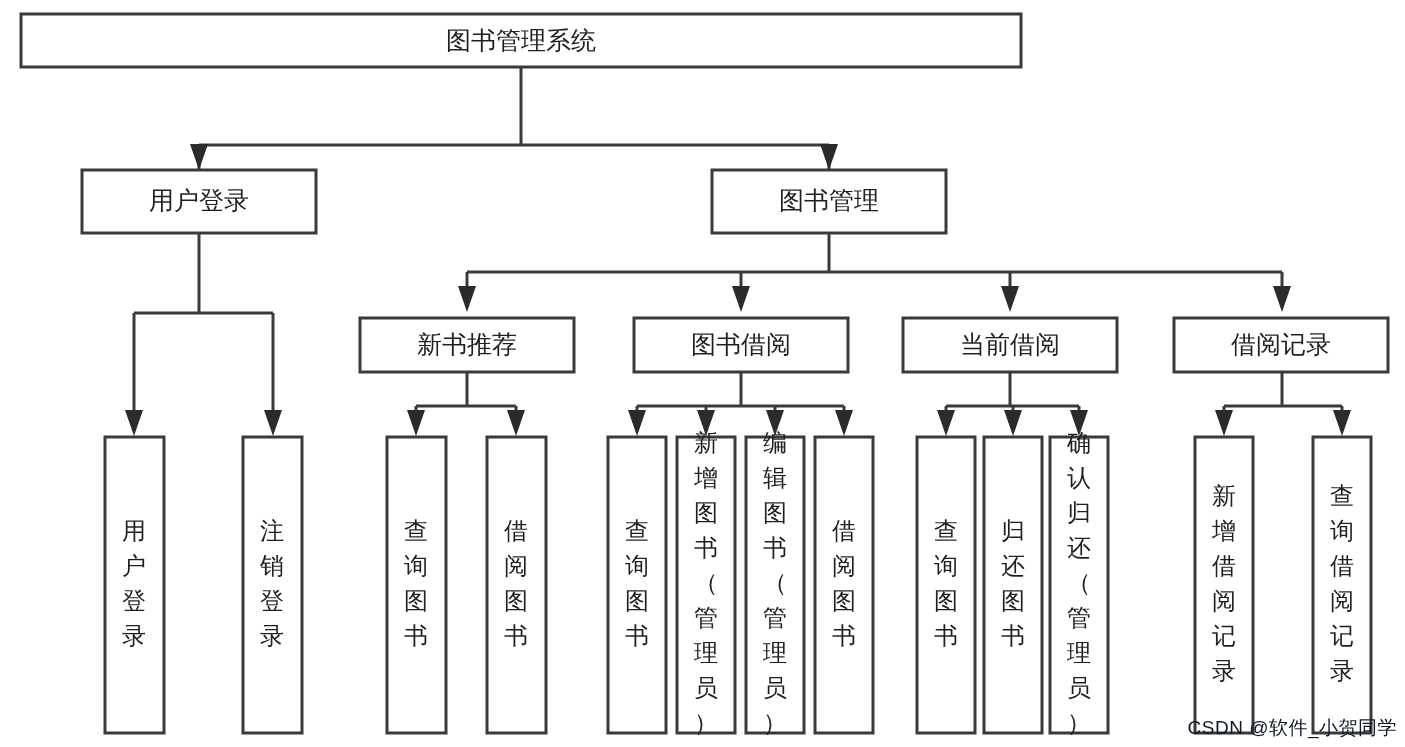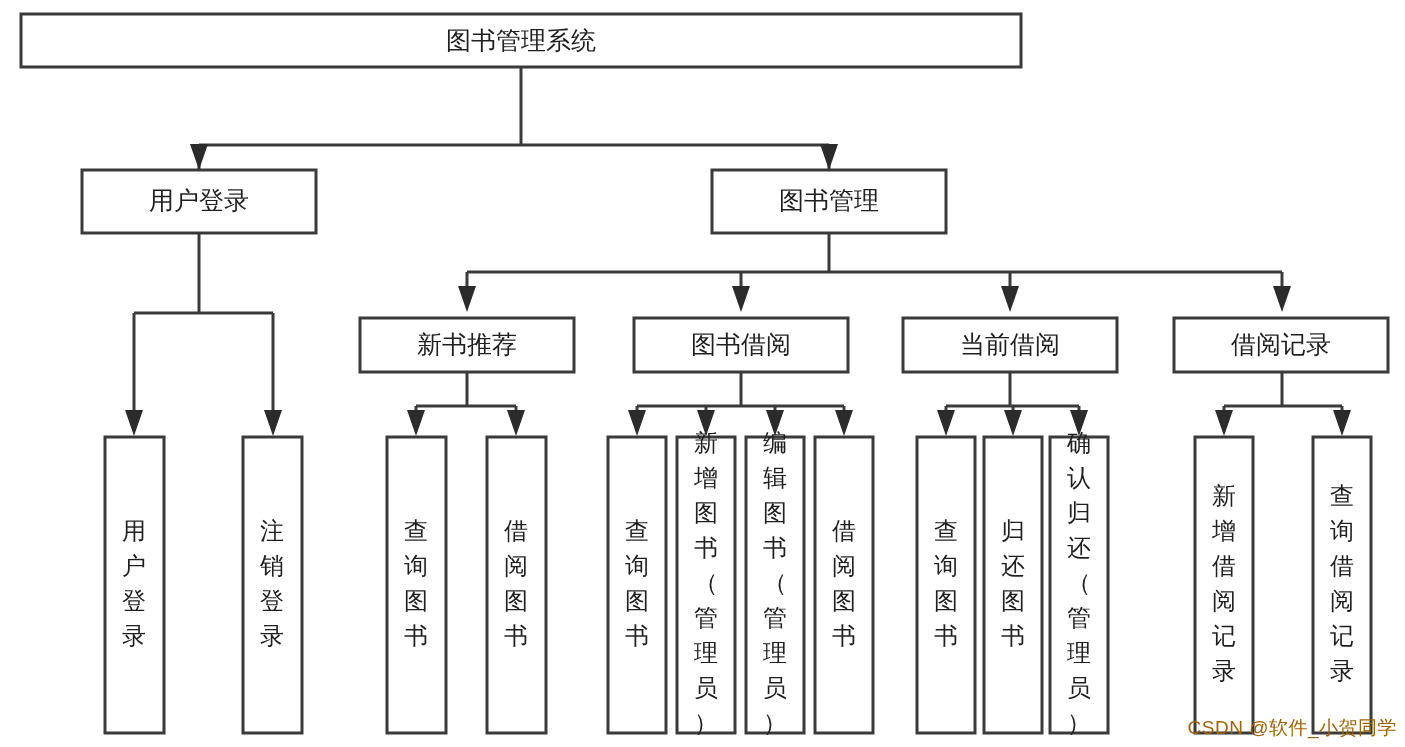--- a/index.html
+++ b/index.html
@@ -52,21 +52,21 @@
     text-anchor: middle;
     dominant-baseline: middle;
   }
   text.node-label.vertical {
     font-size: 24px;
   }
   .watermark {
     position: absolute;
     right: 8px;
     bottom: 6px;
-    color: #a16207;
+    color: #0f172a;
     font-size: 19px;
     font-family: "Liberation Sans", "DejaVu Sans", sans-serif;
     letter-spacing: 0.5px;
     white-space: nowrap;
     pointer-events: none;
   }
 </style>
 </head>
 <body>
 

